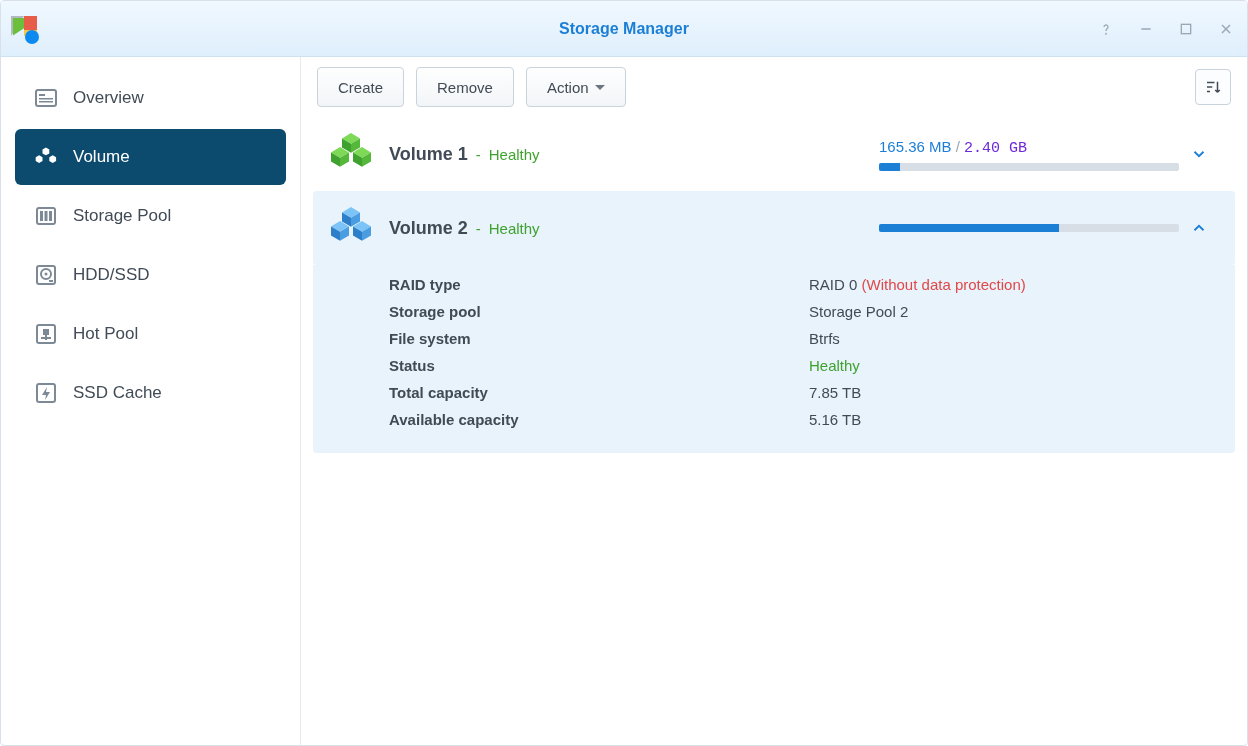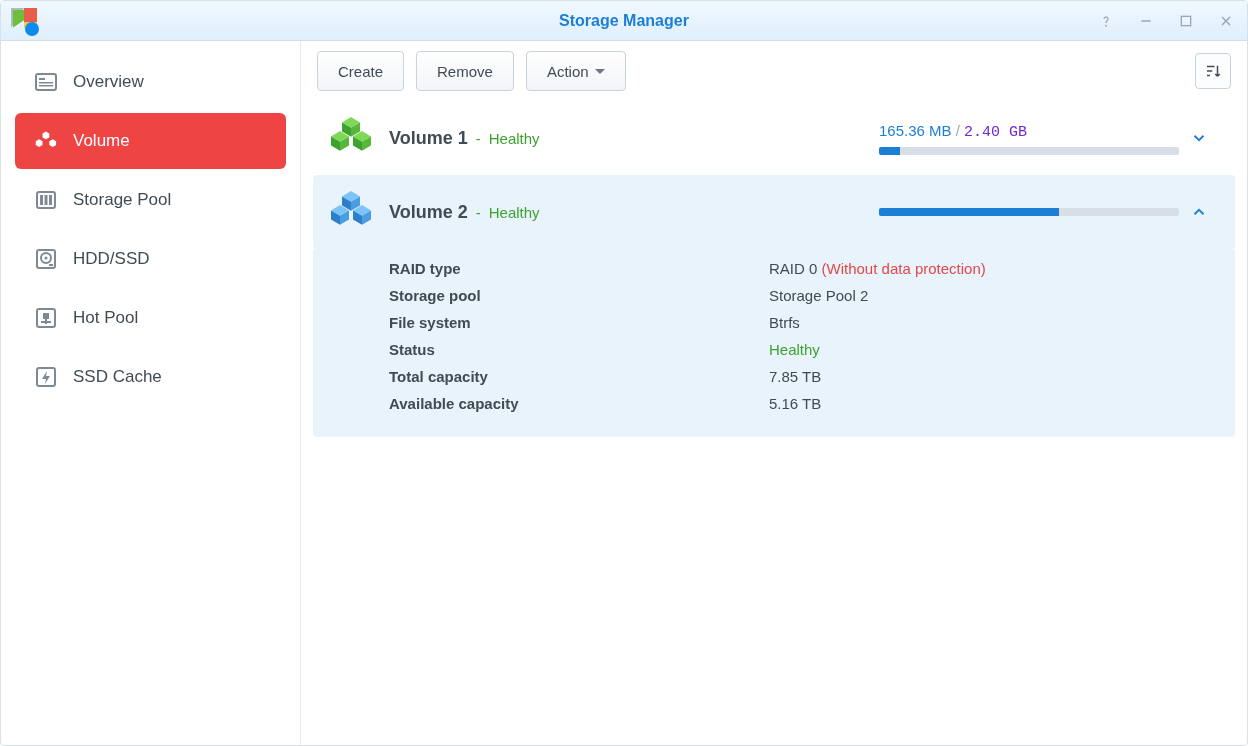--- a/index.html
+++ b/index.html
@@ -11,21 +11,21 @@
     background: #fff;
     width: 1248px;
     height: 746px;
     overflow: hidden;
     border: 1px solid #d9e0ea;
     border-radius: 4px;
   }
 
   
   .titlebar {
-    height: 40px;
+    height: 56px;
     background: linear-gradient(#f0f8ff, #dfeffc);
     display: flex;
     align-items: center;
     padding: 16px 10px;
     border-bottom: 1px solid #cfe0ef;
     position: relative;
   }
   .titlebar .app-icon {
     width: 26px; height: 26px;
     margin-right: 10px;
@@ -72,21 +72,21 @@
     align-items: center;
     height: 56px;
     padding: 0 16px;
     border-radius: 6px;
     margin: 3px 0;
     cursor: pointer;
     font-size: 17px;
     color: #414b55;
   }
   .sidebar-item.active {
-    background: #ef4444;
+    background: #0c4a6e;
     color: #fff;
   }
   .sidebar-item .icon-wrap {
     width: 30px; height: 24px;
     margin-right: 12px;
     display:flex; align-items:center; justify-content:center;
     color: inherit;
   }
   .sidebar-item svg { width: 24px; height: 24px; fill: currentColor; }
   .sidebar-item.active svg { fill: #fff; }
@@ -185,20 +185,21 @@
 
   .details {
     background: #e8f3fc;
     padding: 6px 16px 20px 76px;
     border-radius: 0 0 4px 4px;
   }
   .details-row {
     display:flex;
     padding: 5px 0;
     font-size: 15px;
+    gap: 40px;
   }
   .details-row .label { width: 380px; font-weight:700; color:#414b55; }
   .details-row .value { color:#414b55; }
   .details-row .value.green { color:#3fa22f; }
   .details-row .value .warn { color:#e04848; }
 </style>
 </head>
 <body>
 
 <div class="titlebar">

